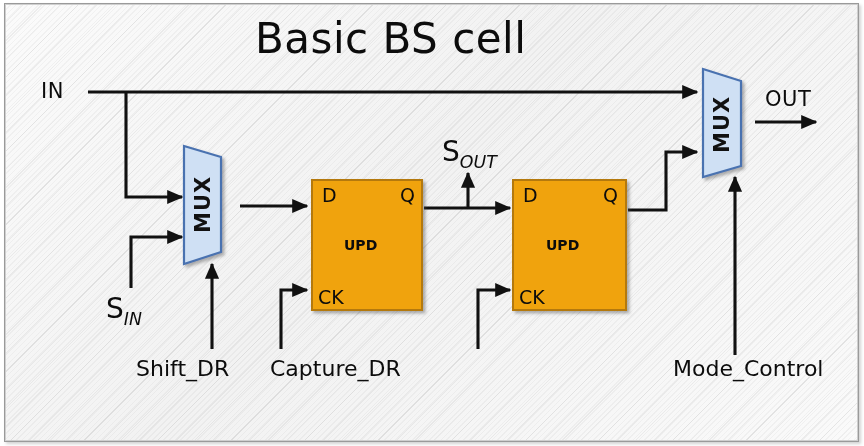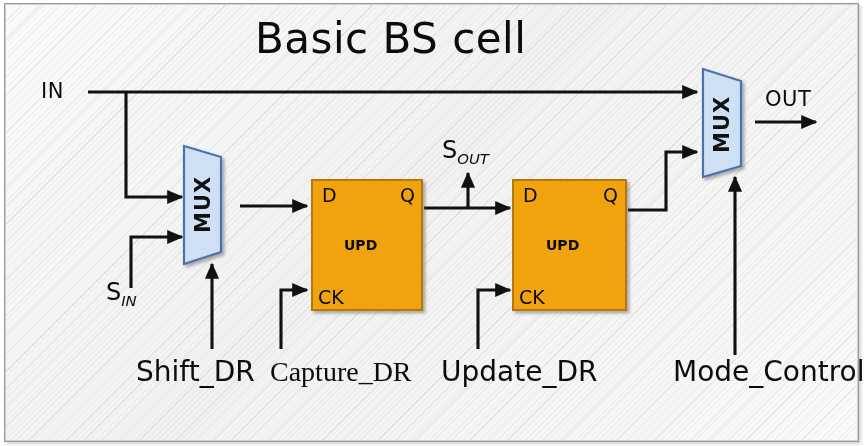--- a/index.html
+++ b/index.html
@@ -59,25 +59,25 @@
   }
   .title {
     font-size: 42px;
     letter-spacing: 0.5px;
   }
   .io {
     font-size: 21px;
     letter-spacing: 0.5px;
   }
   .sig {
-    font-size: 28px;
+    font-size: 22px;
     letter-spacing: 0px;
   }
   .sub {
-    font-size: 24px;
+    font-size: 28px;
   }
   .sub sub {
     font-size: 0.62em;
     font-style: italic;
     letter-spacing: 0px;
   }
   .pin {
     font-size: 19px;
   }
   .blk {
@@ -146,36 +146,35 @@
 
     <rect x="513" y="180" width="113" height="130" fill="#f0a30a" stroke="#b4790b" stroke-width="2" filter="url(#softshadow)"></rect>
   </svg>
 
   <div class="lbl title" style="left:255px; top:18px;">Basic BS cell</div>
 
   <div class="lbl io" style="left:41px; top:81px;">IN</div>
 
   <div class="lbl io" style="left:765px; top:89px;">OUT</div>
 
-  <div class="lbl sub" style="left:106px; top:280px;"><span>S</span><sub>IN</sub></div>
+  <div class="lbl sub" style="left:106px; top:295px;"><span>S</span><sub>IN</sub></div>
 
   <div class="lbl sub" style="left:442px; top:138px;"><span>S</span><sub>OUT</sub></div>
 
   <div class="muxlabel" style="left:178px; top:196px; width:50px; text-align:center;">MUX</div>
 
   <div class="muxlabel" style="left:697px; top:116px; width:50px; text-align:center;">MUX</div>
 
   <div class="lbl pin" style="left:322px; top:186px;">D</div>
   <div class="lbl pin" style="left:400px; top:186px;">Q</div>
   <div class="lbl blk" style="left:344px; top:238px;">UPD</div>
   <div class="lbl pin" style="left:318px; top:288px;">CK</div>
 
   <div class="lbl pin" style="left:523px; top:186px;">D</div>
   <div class="lbl pin" style="left:603px; top:186px;">Q</div>
   <div class="lbl blk" style="left:546px; top:238px;">UPD</div>
   <div class="lbl pin" style="left:519px; top:288px;">CK</div>
 
   <div class="lbl sig" style="left:136px; top:358px;">Shift_DR</div>
-  <div class="lbl sig" style="left:270px; top:358px;font-family:Liberation Serif, serif;">Capture_DR</div>
-  <div class="lbl sig" style="left:441px; top:358px;">Update_DR</div>
+  <div class="lbl sig" style="left:270px; top:358px;">Capture_DR</div>
   <div class="lbl sig" style="left:659px; top:358px;margin-left:14px;">Mode_Control</div>
 
 </div>
 
 </body></html>

